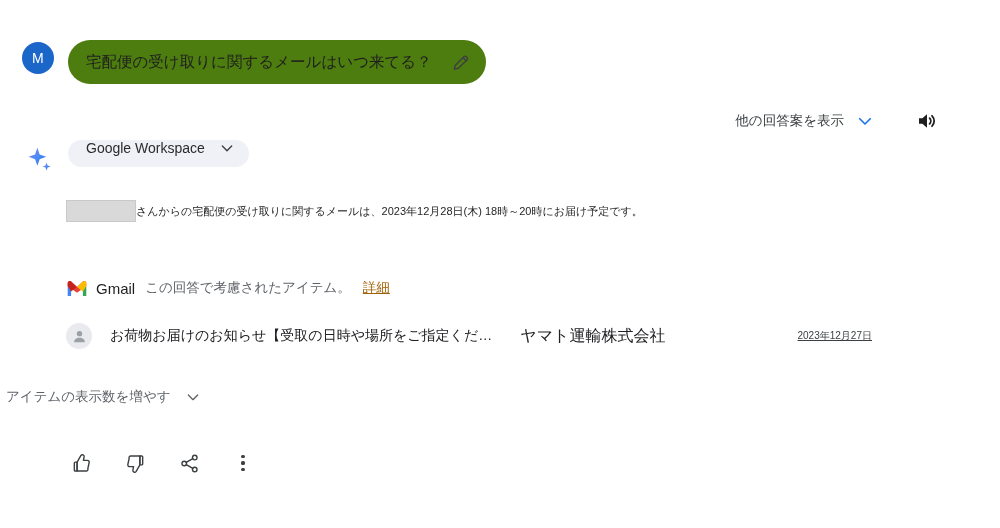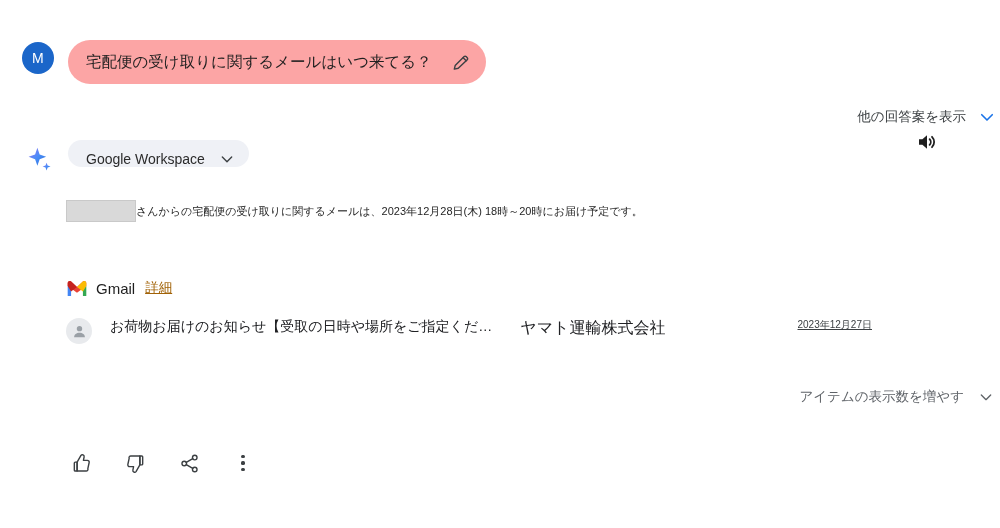--- a/index.html
+++ b/index.html
@@ -45,21 +45,21 @@
     display: flex;
     align-items: center;
     justify-content: center;
     letter-spacing: .2px;
   }
   .prompt-bubble {
     position: absolute;
     left: 68px;
     top: 22px;
     height: 44px;
-    background: #fca5a5;
+    background: #4d7c0f;
     border-radius: 24px;
     display: flex;
     align-items: center;
     padding: 0 14px 0 18px;
     box-sizing: border-box;
     max-width: 600px;
   }
   .prompt-text {
     font-size: 15.5px;
     color: #1f1f1f;
@@ -76,22 +76,21 @@
     cursor: pointer;
   }
 
   
   .drafts-row {
     position: absolute;
     right: 0;
     top: 104px;
     height: 34px;
     display: flex;
-    align-items: flex-end;
-    flex-direction: column;
+    align-items: center;
   }
   .drafts-toggle {
     display: flex;
     align-items: center;
     gap: 12px;
     cursor: pointer;
     padding: 4px 4px;
   }
   .drafts-label {
     font-size: 13.5px;
@@ -129,21 +128,21 @@
     height: 28px;
   }
   .source-chip {
     position: absolute;
     left: 68px;
     top: 1px;
     height: 27px;
     background: #eff1f6;
     border-radius: 20px;
     display: flex;
-    align-items: flex-end;
+    align-items: flex-start;
     padding: 0 14px 0 18px;
     box-sizing: border-box;
     cursor: pointer;
   }
   .source-chip-label {
     font-size: 14px;
     color: #2b2b2b;
     white-space: nowrap;
   }
   .chip-chevron {
@@ -211,20 +210,21 @@
   }
 
   
   .item-row {
     position: absolute;
     left: 66px;
     top: 318px;
     width: 890px;
     height: 36px;
     display: flex;
+    align-items: center;
     cursor: pointer;
   }
   .item-avatar {
     width: 26px;
     height: 26px;
     border-radius: 50%;
     background: #e8eaed;
     display: flex;
     align-items: center;
     justify-content: center;
@@ -254,21 +254,21 @@
     text-decoration: underline;
   }
 
   
   .show-more {
     position: absolute;
     left: 0;
     top: 384px;
     width: 1000px;
     display: flex;
-    justify-content: flex-end;
+    justify-content: flex-start;
   }
   .show-more-btn {
     display: flex;
     align-items: center;
     gap: 14px;
     cursor: pointer;
     padding: 4px 6px;
   }
   .show-more-label {
     font-size: 13.5px;
@@ -376,20 +376,21 @@
   <div class="gmail-line">
     <svg class="gmail-logo" viewBox="0 0 52 40">
       <path d="M4 38h8V20L4 14z" fill="#4285f4"></path>
       <path d="M40 38h8V14l-8 6z" fill="#34a853"></path>
       <path d="M4 14l22 16 22-16v-7a5 5 0 0 0-7.6-4.2L26 16.4 11.6 2.8A5 5 0 0 0 4 7z" fill="#ea4335"></path>
       <path d="M4 14V7a5 5 0 0 1 7.6-4.2L26 16.4 12 27z" fill="#c5221f"></path>
       <path d="M48 14V7a5 5 0 0 0-7.6-4.2L26 16.4 40 27z" fill="#fbbc04"></path>
       <path d="M4 14l22 16 22-16v6L26 36 4 20z" fill="#ea4335" opacity="0"></path>
     </svg>
     <span class="gmail-name">Gmail</span>
+    <span class="gmail-note">この回答で考慮されたアイテム。</span>
     <span class="details-link">詳細</span>
   </div>
 
   <div class="item-row">
     <span class="item-avatar">
       <svg width="17" height="17" viewBox="0 0 24 24" fill="#9aa0a6">
         <circle cx="12" cy="8" r="3.8"></circle>
         <path d="M4.4 20c0-4.2 3.4-6.4 7.6-6.4s7.6 2.2 7.6 6.4z"></path>
       </svg>
     </span>

